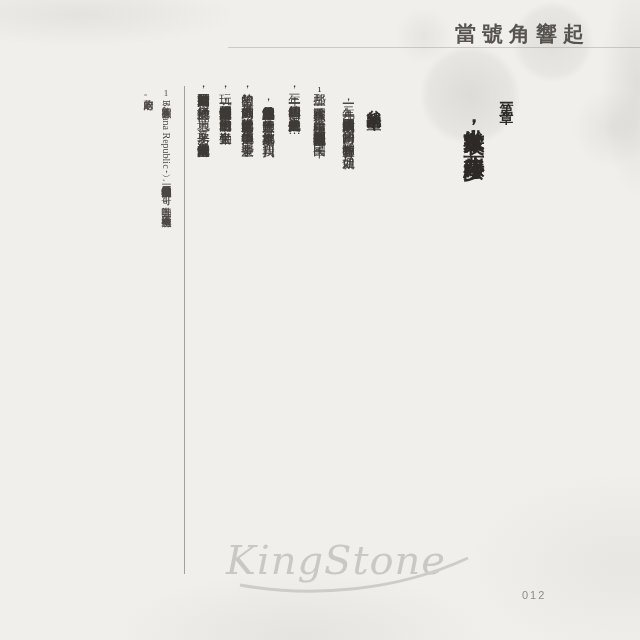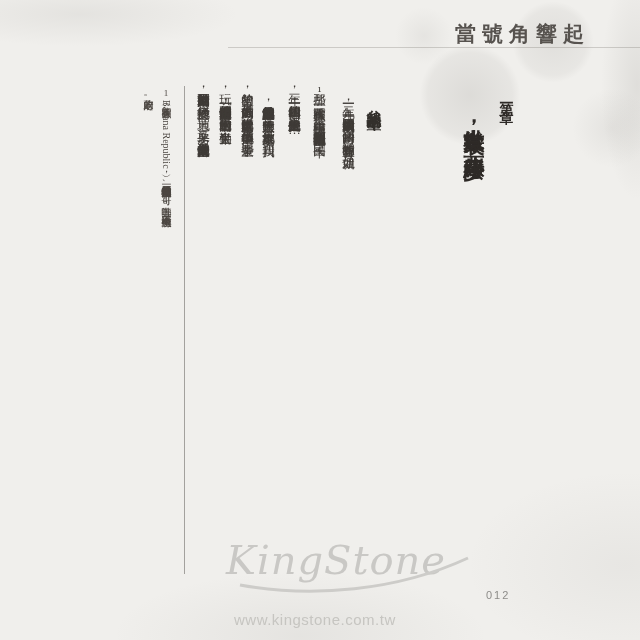--- a/index.html
+++ b/index.html
@@ -49,35 +49,34 @@
   .wm-store{
     position:absolute;left:227px;top:584px;z-index:1;
     font-size:25px;font-weight:bold;letter-spacing:2px;color:#bcbbb7;white-space:nowrap;
   }
   .wm-url{
     position:absolute;left:234px;top:611px;z-index:1;
     font-family:"Liberation Sans","DejaVu Sans",sans-serif;
     font-size:15px;letter-spacing:0.5px;color:#c6c5c1;white-space:nowrap;
   }
   .page-number{
-    position:absolute;left:486px;top:589px;z-index:3;
+    position:absolute;left:522px;top:589px;z-index:3;
     font-family:"Liberation Sans","DejaVu Sans",sans-serif;
     font-size:11px;letter-spacing:2px;color:#8d8c89;text-align:center;
   }
 </style>
 </head>
 <body>
 
 <div class="page">
 
   <svg class="wm-svg" width="260" height="75">
     <text x="4" y="46" font-size="40" font-style="italic" font-family="DejaVu Serif, Liberation Serif, serif" fill="#c9c8c5" letter-spacing="1">KingStone</text>
     <path d="M 18 57 C 90 70, 175 63, 246 30" stroke="#cdccc9" stroke-width="3" fill="none"></path>
   </svg>
-  <div class="wm-url">www.kingstone.com.tw</div>
 
   <div class="hrule"></div>
   <div class="book-title">當號角響起</div>
 
   <div class="v chapter-number">第一章</div>
   <div class="v chapter-title">人世幾歡哀，西岸綠蔭少</div>
 
   <div class="v section-heading">父親的童年</div>
   <div class="v bodycol c0">一九一二年，四川正式成為中華民國的一個省，當時的四川，曾有短暫的獨立，但就如</div>
   <div class="v bodycol c1">那些¹香蕉國家一樣，山頭主義橫行。就在四川陷入長達二十一年的軍閥混戰時期，民國十</div>

